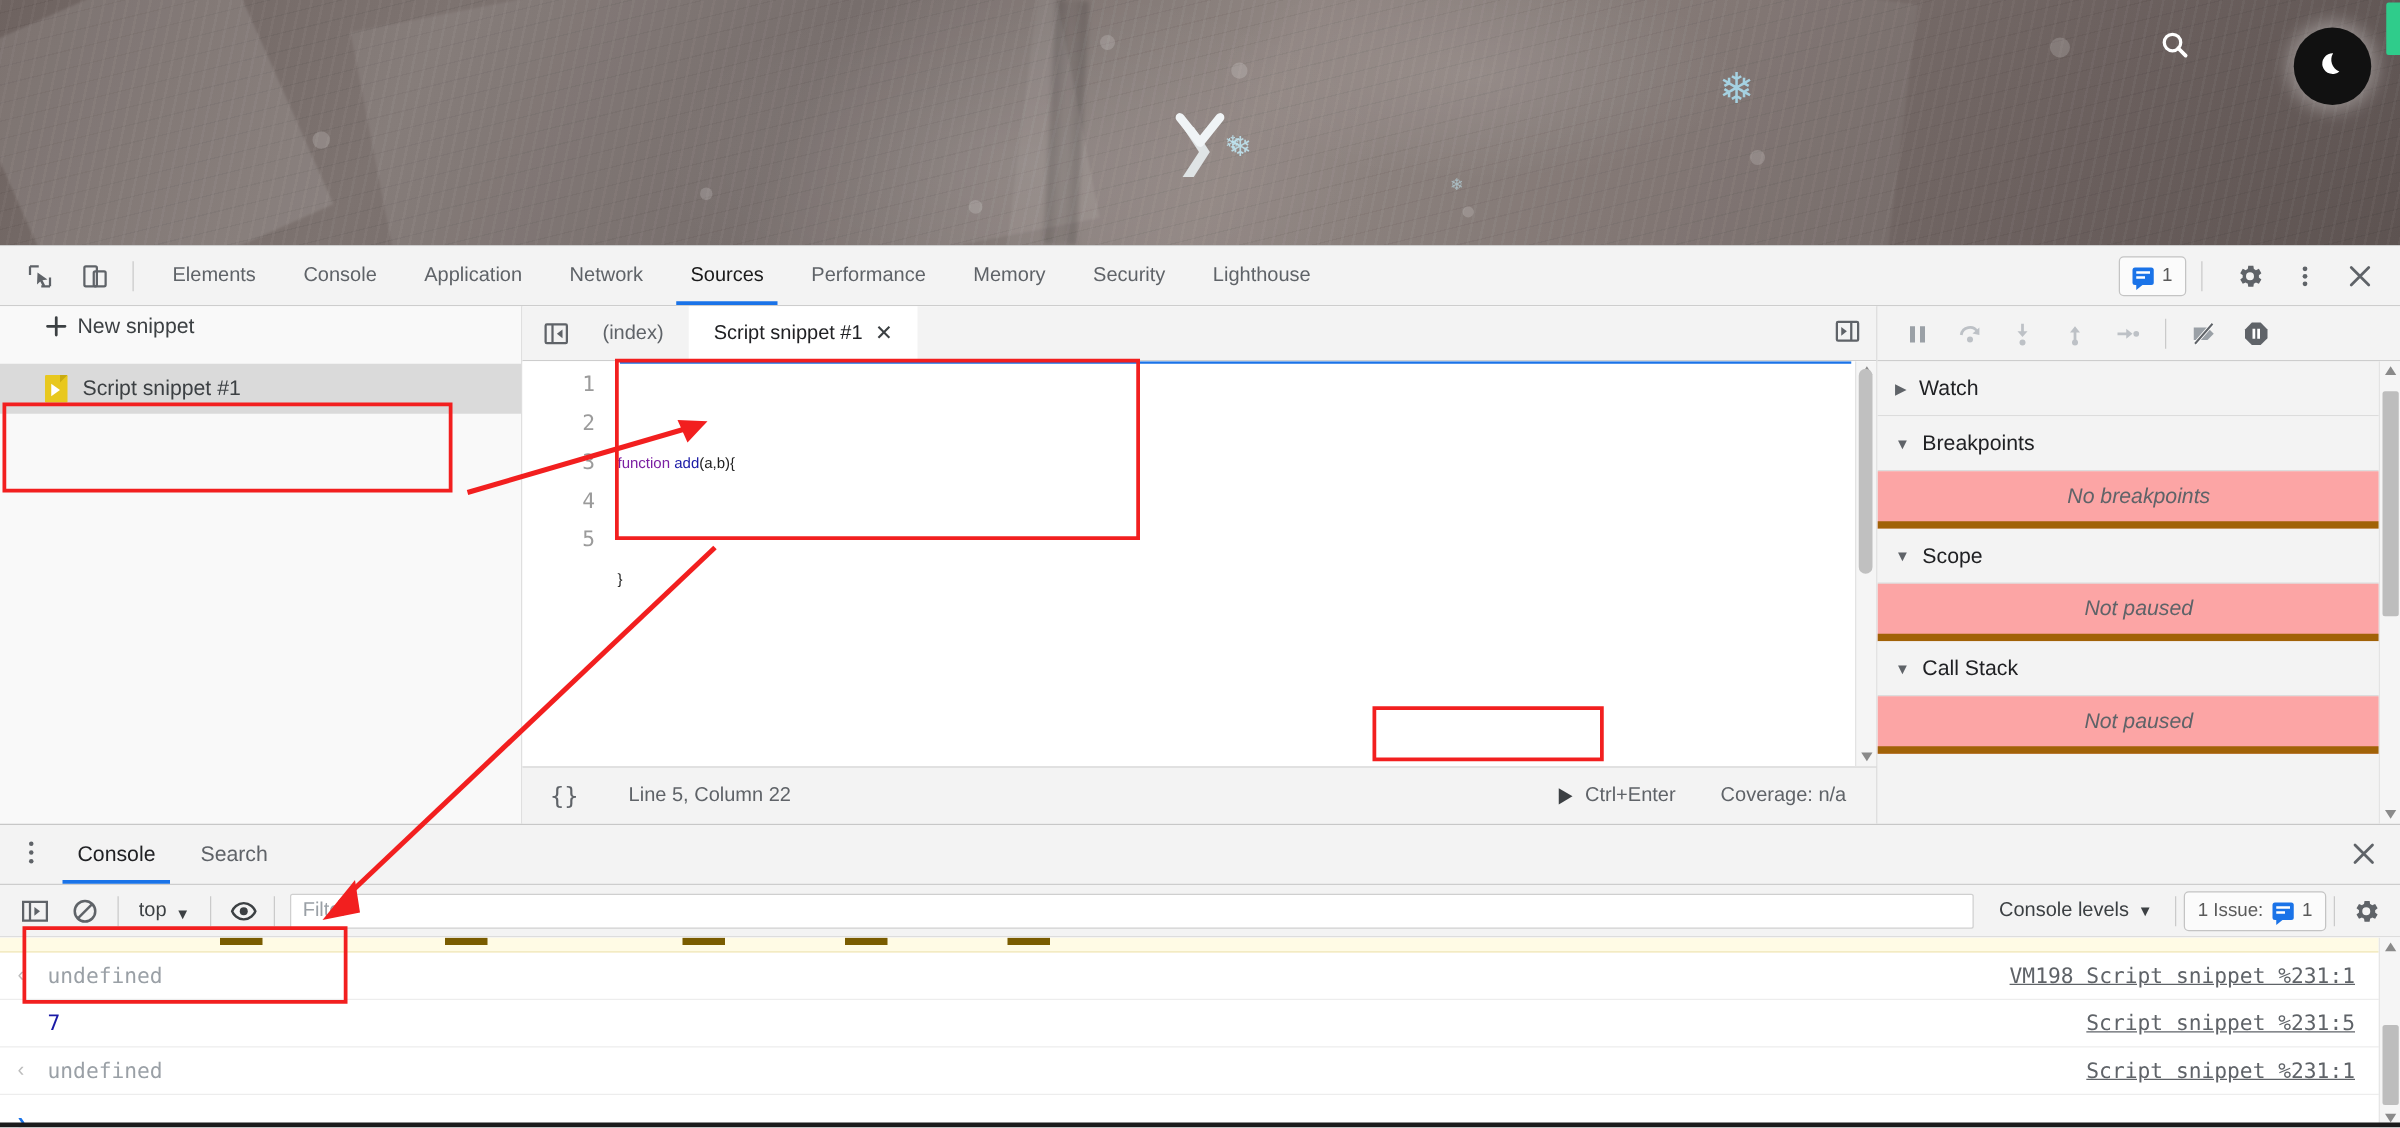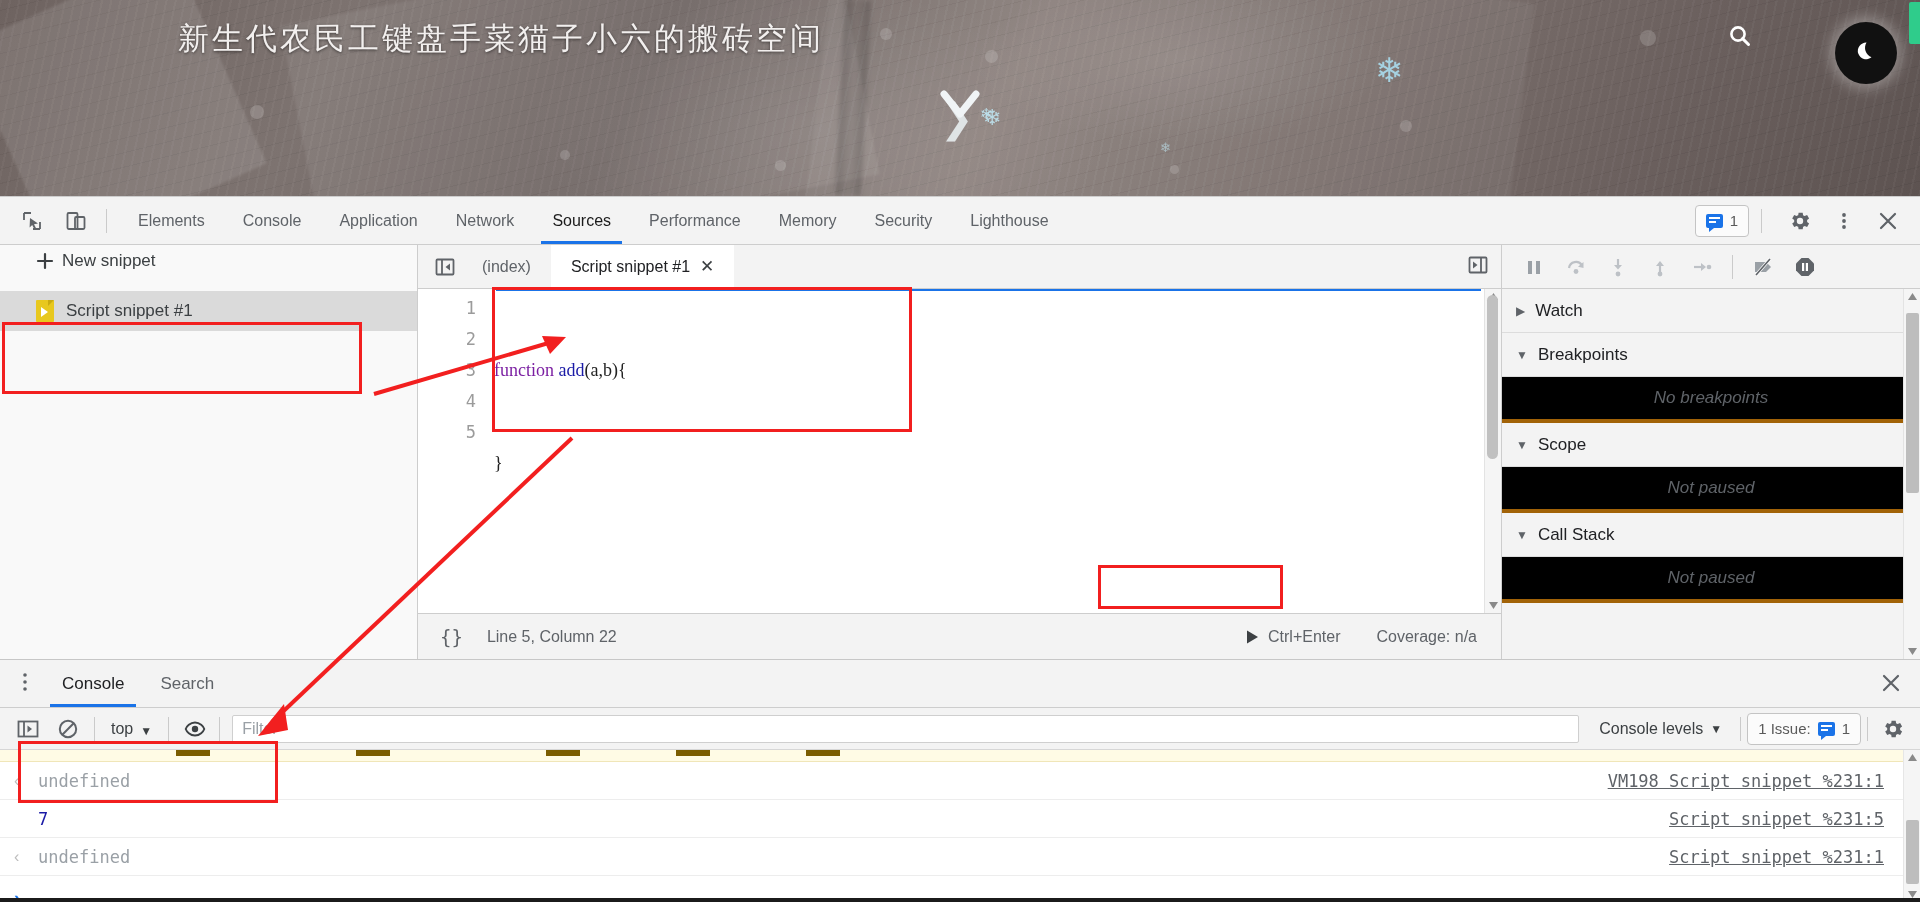--- a/index.html
+++ b/index.html
@@ -181,42 +181,42 @@
 
   #code-area { flex: 1; position: relative; background: #fff; overflow: hidden; }
   #code-top-accent { position: absolute; left: 78px; top: 0; right: 20px; height: 2px; background: #1a73e8; }
   #gutter {
     position: absolute; left: 0; top: 4px; width: 64px; text-align: right;
     font-family: "DejaVu Sans Mono", monospace; font-size: 17px; color: #9b9b9b;
     line-height: 31px; padding-right: 6px;
   }
   #code-text {
     position: absolute; left: 76px; top: 4px;
-    font-family: Liberation Serif, serif; font-size: 18px; line-height: 31px;
+    font-family: Liberation Sans, sans-serif; font-size: 12px; line-height: 31px;
     white-space: pre; color: #222;
   }
   .k-fn { color: #1a1aa6; }
   .k-pl { color: #222; }
   .k-kw2 { color: #7b1fa2; }
 
   #code-vscroll {
     position: absolute; right: 3px; top: 6px; width: 11px; height: 164px;
     background: #c0c0c0; border-radius: 6px;
   }
   #code-scroll-track {
     position: absolute; right: 0; top: 0; width: 17px; bottom: 0; background: #f5f5f5;
     border-left: 1px solid #e3e3e3;
   }
 
   #editor-status {
     height: 46px; background: #f3f3f3; border-top: 1px solid #cdcdcd;
     display: flex; align-items: center; font-size: 16px; color: #5f6368;
   }
   #fmt-btn { margin-left: 22px; font-family: "DejaVu Sans Mono", monospace; font-size: 19px; color: #5f6368; cursor: pointer; }
-  #cursor-pos { margin-left: 24px; }
+  #cursor-pos { margin-left: 40px; }
   #status-right { margin-left: auto; display: flex; align-items: center; padding-right: 24px; gap: 0; }
   #run-btn { display: flex; align-items: center; gap: 8px; padding: 3px 6px; cursor: pointer; }
   #coverage { margin-left: 30px; }
 
   
   #debugger {
     width: 418px; background: #f3f3f3; display: flex; flex-direction: column; position: relative;
   }
   #dbg-toolbar {
     height: 44px; border-bottom: 1px solid #cdcdcd; display: flex; align-items: center;
@@ -224,21 +224,21 @@
   }
   .dbg-btn { width: 40px; height: 36px; display: flex; align-items: center; justify-content: center; cursor: pointer; }
   #dbg-body { flex: 1; position: relative; overflow: hidden; }
   .dbg-section-head {
     height: 44px; background: #f3f3f3; border-bottom: 1px solid #dcdcdc;
     display: flex; align-items: center; gap: 10px; padding-left: 14px;
     font-size: 17px; color: #202124; cursor: pointer;
   }
   .caret { font-size: 12px; color: #5f6368; }
   .dbg-empty {
-    height: 46px; background: #000000; border-bottom: 4px solid #a16207;
+    height: 46px; background: #fca5a5; border-bottom: 6px solid #a16207;
     display: flex; align-items: center; justify-content: center;
     font-style: italic; font-size: 17px; color: #5f6368;
   }
   #dbg-scroll {
     position: absolute; right: 0; top: 44px; bottom: 0; width: 17px; background: #f5f5f5;
     border-left: 1px solid #e3e3e3;
   }
   #dbg-thumb { position: absolute; left: 2px; top: 24px; width: 13px; height: 180px; background: #bdbdbd; border-radius: 2px; }
 
   
@@ -330,21 +330,20 @@
   <span class="snowflake" style="left:1160px;top:140px;font-size:13px;opacity:.6;">❄</span>
   <span class="snowflake" style="left:978px;top:108px;font-size:20px;opacity:0;">❄</span>
   <span class="snowflake" style="left:983px;top:105px;font-size:22px;color:#bfe4f0;">❄</span>
   <span class="snowflake" style="left:1375px;top:50px;font-size:34px;color:#aadcee;">❄</span>
   <span class="snowflake" style="left:940px;top:95px;font-size:40px;color:#e8eef0;">❯</span>
 
   <svg style="position:absolute;left:938px;top:86px;" width="44" height="40" viewBox="0 0 44 40">
     <path d="M6 8 L22 28 L38 8" fill="none" stroke="#f0f4f6" stroke-width="7" stroke-linecap="round" stroke-linejoin="round"></path>
   </svg>
 
-  <div id="site-title">新生代农民工键盘手菜猫子小六的搬砖空间</div>
 
   <div id="search-icon-btn">
     <svg width="26" height="26" viewBox="0 0 26 26">
       <circle cx="11" cy="11" r="6.6" fill="none" stroke="#ffffff" stroke-width="2.6"></circle>
       <line x1="15.6" y1="15.6" x2="21.5" y2="21.5" stroke="#ffffff" stroke-width="3" stroke-linecap="round"></line>
     </svg>
   </div>
 
   <div id="theme-toggle">
     <svg width="30" height="30" viewBox="0 0 30 30">

